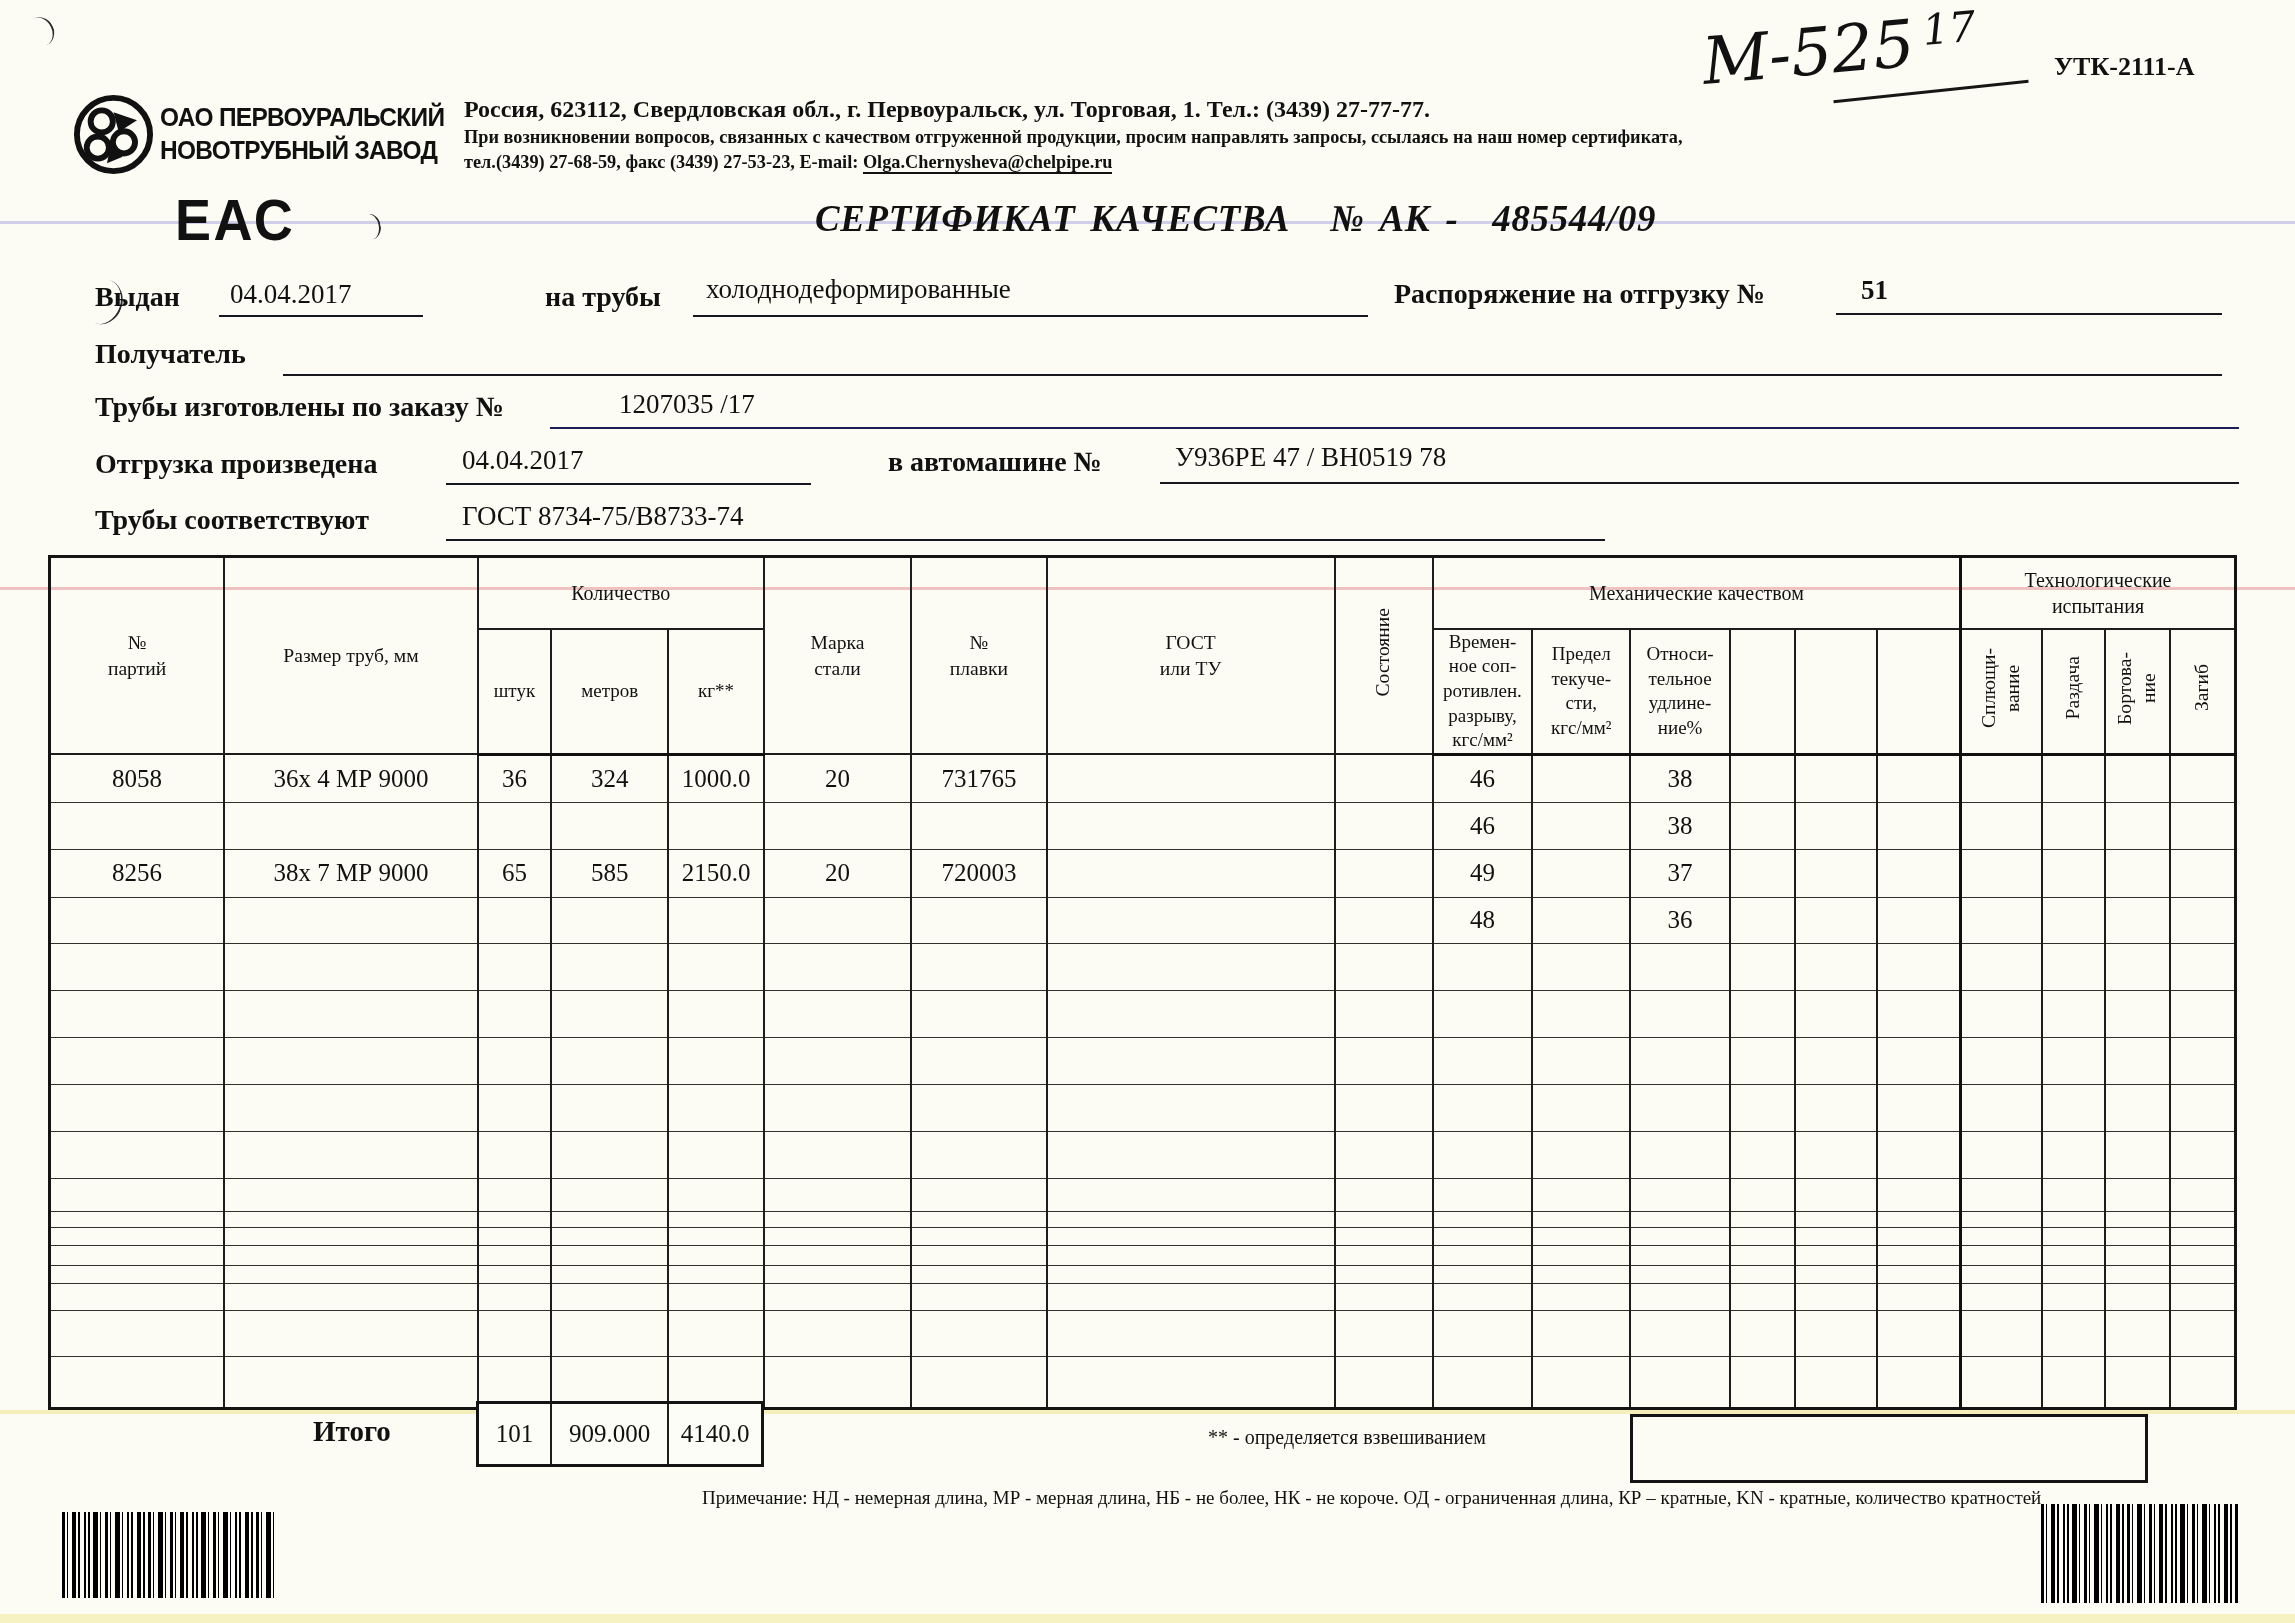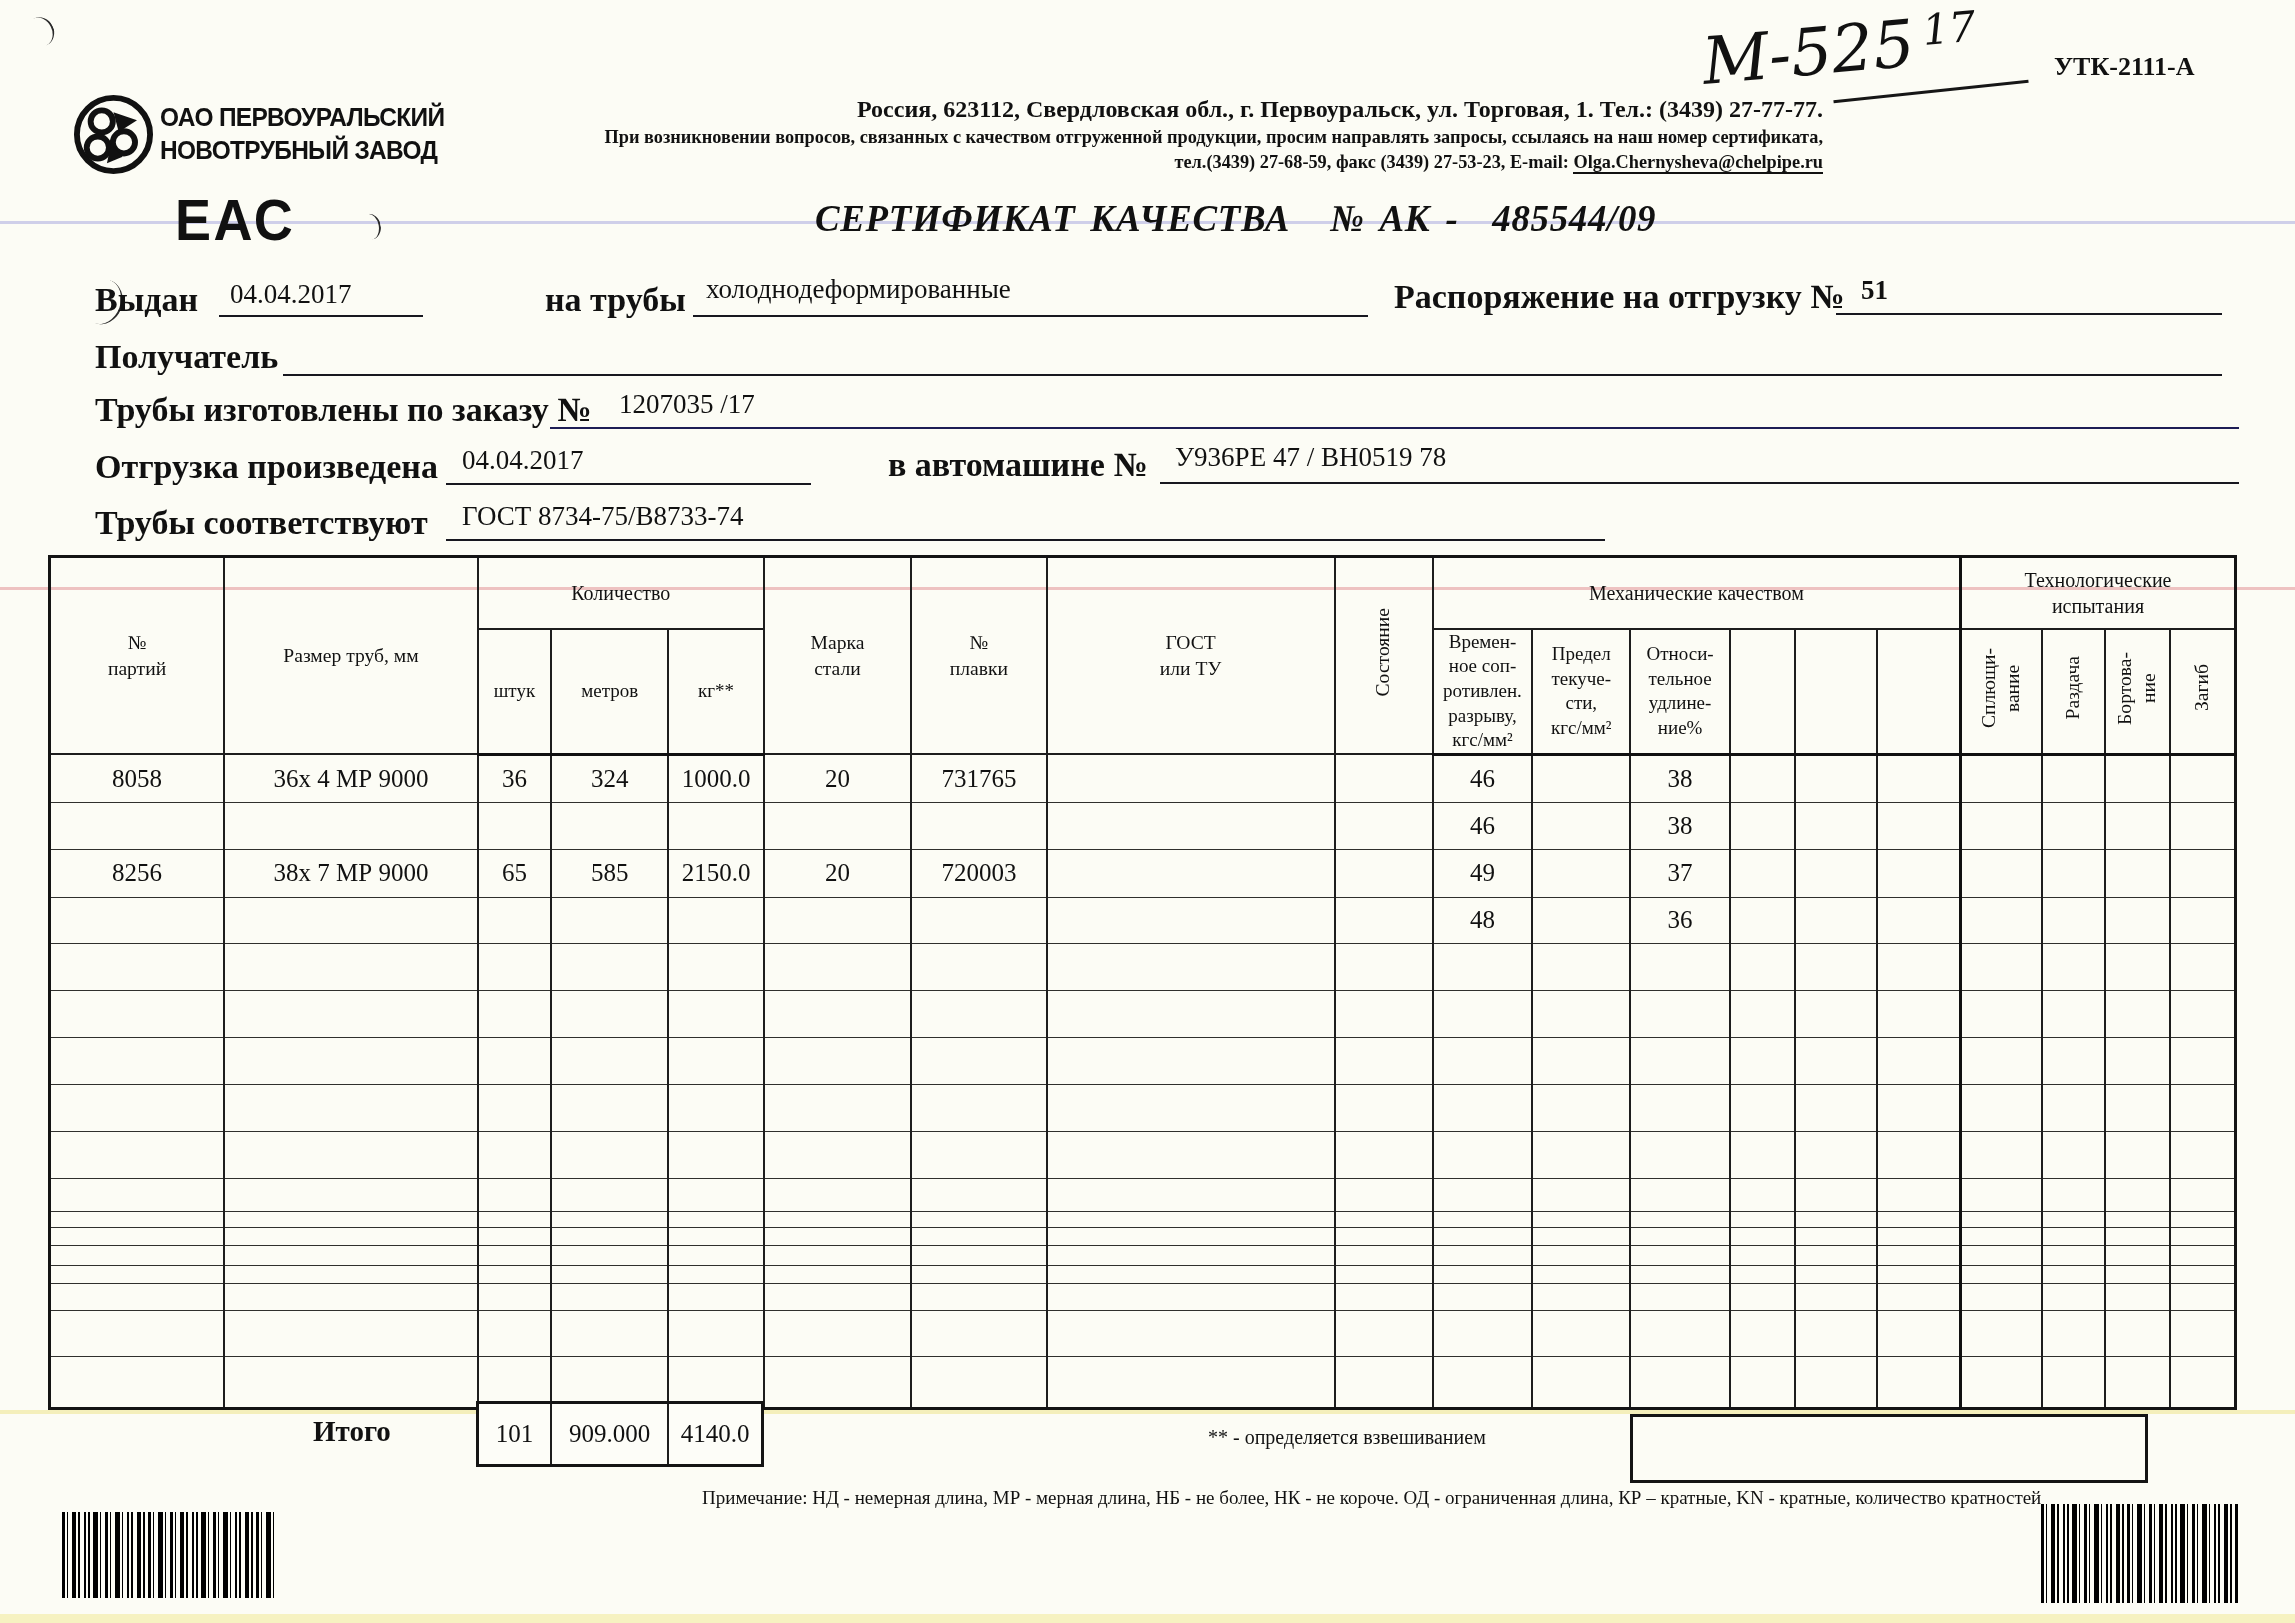--- a/index.html
+++ b/index.html
@@ -20,21 +20,21 @@
   .email{border-bottom:2px solid #111;}
   
   .hw{font-family:"DejaVu Serif",serif;font-style:italic;transform:rotate(-5deg);white-space:nowrap;}
   .hw1{font-size:65px;}
   .hw2{font-size:42px;display:inline-block;transform:translateY(-19.6px);margin-left:9.2px;}
   .utk{font-size:26px;font-weight:600;}
   
   .title{font-size:38px;font-weight:bold;font-style:italic;white-space:nowrap;
          letter-spacing:0.7px;word-spacing:5.2px;transform:scaleX(.97);transform-origin:left;}
   
-  .lbl{font-size:34px;font-weight:bold;white-space:nowrap;}
+  .lbl{font-size:28px;font-weight:bold;white-space:nowrap;}
   .val{font-size:27px;white-space:nowrap;}
   .uline{position:absolute;border-bottom:2px solid #17171f;}
   .uline.blue{border-bottom-color:#1d1d55;}
   
   table.cert{border-collapse:collapse;table-layout:fixed;border:3.3px solid #141414;}
   .cert th,.cert td{border:2px solid #1d1d1d;padding:0 2.6px;text-align:center;vertical-align:middle;
         overflow:hidden;}
   .cert thead th{font-weight:normal;font-size:19.6px;line-height:1.3;white-space:pre-line;}
   .cert thead th.grp{font-size:20px;}
   .cert thead th.sub{font-size:19px;}
@@ -82,21 +82,21 @@
       <path d="M62 28 L98 40 L70 58 Z" fill="#111"></path>
       <path d="M52 106 L58 76 L76 96 Z" fill="#111"></path>
     </svg>
   </div>
   <div class="abs logo-name" style="left:160px;top:101px;">
     <div>ОАО ПЕРВОУРАЛЬСКИЙ</div>
     <div>НОВОТРУБНЫЙ ЗАВОД</div>
   </div>
   <div class="abs eac" style="left:175px;top:189px;">ЕАС</div>
 
-  <div class="abs" style="left:448px;top:96px;width:1375px;text-align:right;">
+  <div class="abs" style="left:464px;top:96px;width:1375px;">
     <div class="addr1">Россия, 623112, Свердловская обл., г. Первоуральск, ул. Торговая, 1. Тел.: (3439) 27-77-77.</div>
     <div class="addr2">При возникновении вопросов, связанных с качеством отгруженной продукции, просим направлять запросы, ссылаясь на наш номер сертификата,</div>
     <div class="addr2"><span>тел.(3439) 27-68-59, факс (3439) 27-53-23,  E-mail: </span><span class="email">Olga.Chernysheva@chelpipe.ru</span></div>
   </div>
 
   <div class="abs hw" style="left:1702px;top:11.8px;">
     <span class="hw1">М-525</span><span class="hw2">17</span>
   </div>
   <div class="abs" style="left:1833px;top:90px;width:196px;border-top:3.3px solid #161616;transform:rotate(-6deg);"></div>
   <div class="abs utk" style="left:2054px;top:52px;">УТК-2111-А</div>

